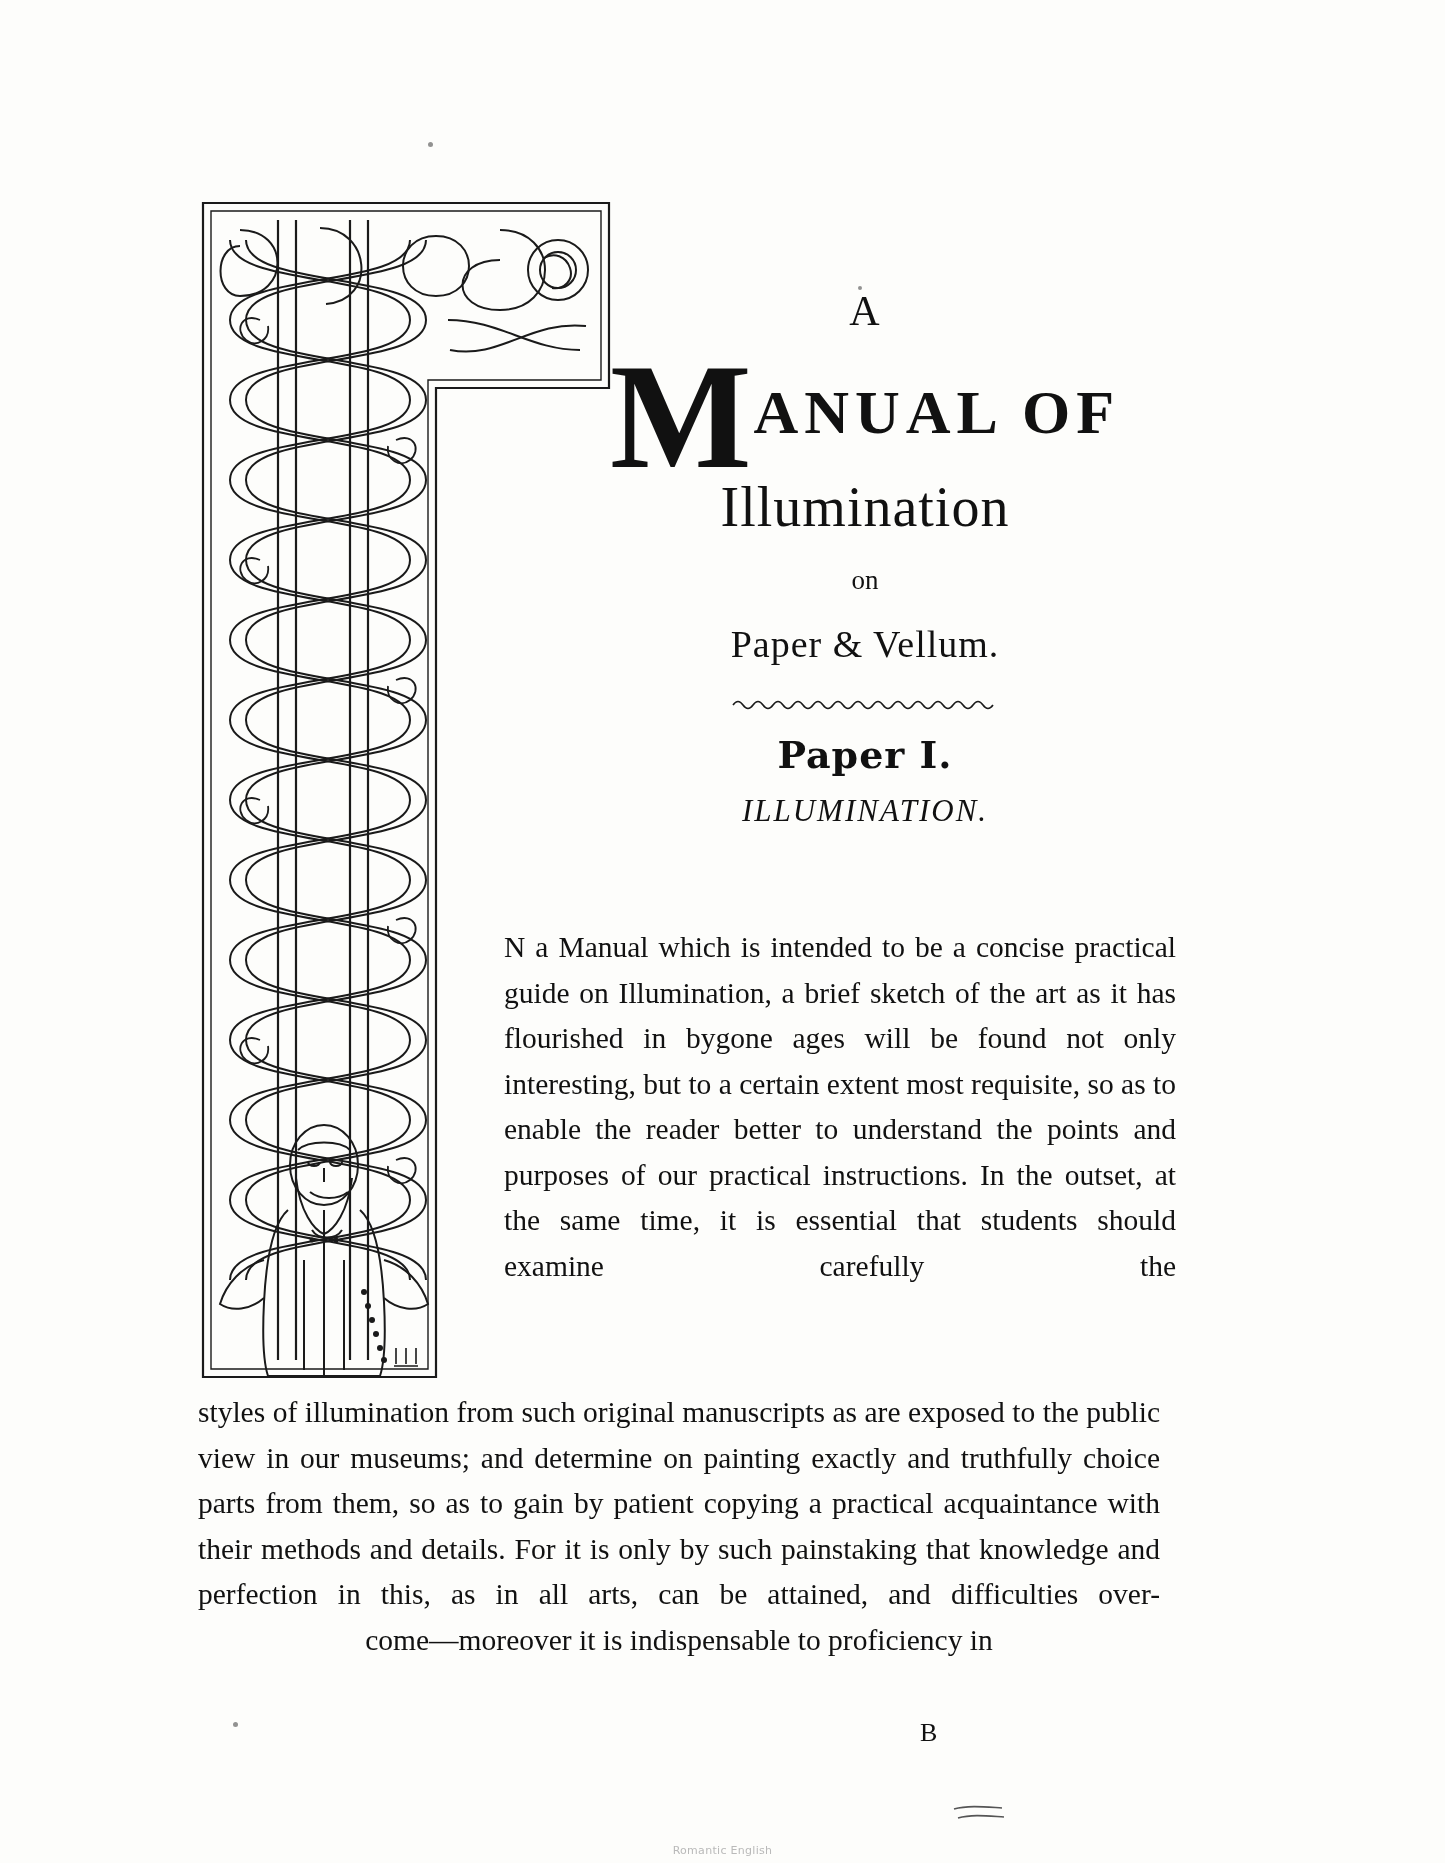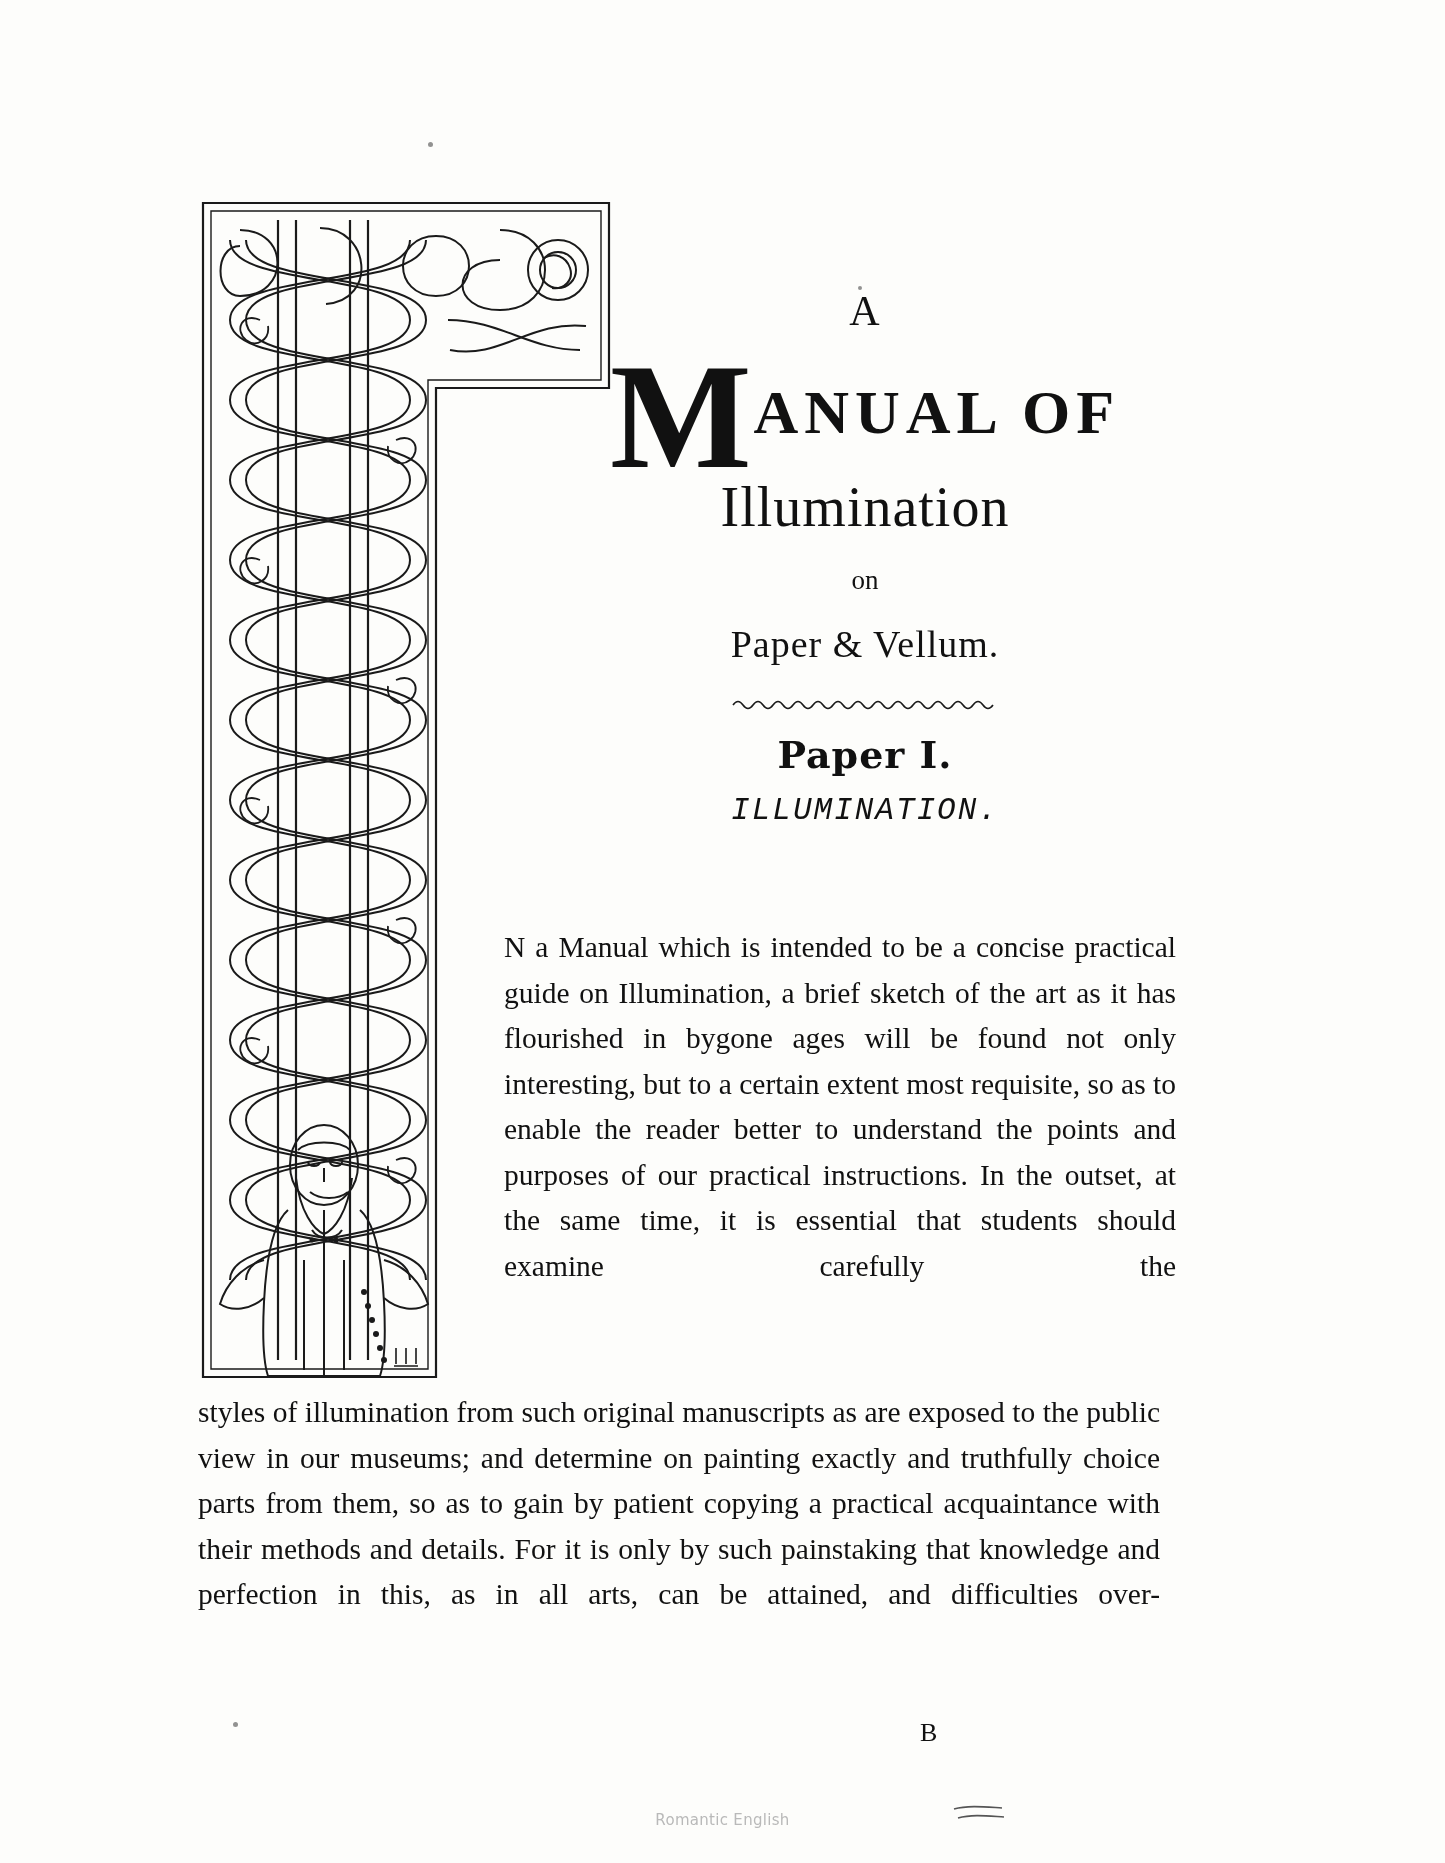--- a/index.html
+++ b/index.html
@@ -99,21 +99,20 @@
     font-weight: bold;
     font-size: 38px;
     margin-top: 22px;
     letter-spacing: 1px;
   }
   .part-heading {
     font-size: 31px;
     font-style: italic;
     letter-spacing: 2px;
     margin-top: 16px;
-    font-family: Liberation Mono, monospace;
   }
 
   
   .body-col {
     position: absolute;
     left: 504px;
     top: 925px;
     width: 672px;
     font-size: 29.5px;
     line-height: 45.5px;
@@ -149,24 +148,24 @@
     top: 1805px;
     width: 54px;
     height: 18px;
   }
   .pencil-mark svg { display:block; width:100%; height:100%; }
 
   .watermark {
     position: absolute;
     left: 0;
     right: 0;
-    bottom: 34px;
+    bottom: 6px;
     text-align: center;
     font-family: "DejaVu Sans", sans-serif;
-    font-size: 15px;
+    font-size: 11px;
     color: #b9b9b9;
     letter-spacing: .3px;
   }
 </style>
 </head>
 <body>
 
 <div class="page">
 
   <div class="speck s1"></div>
@@ -269,20 +268,21 @@
     <div class="part-label">Paper I.</div>
     <div class="part-heading">ILLUMINATION.</div>
   </div>
 
   <div class="body-col">
     <p>N a Manual which is intended to be a concise practical guide on Illumination, a brief sketch of the art as it has flourished in bygone ages will be found not only interesting, but to a certain extent most requisite, so as to enable the reader better to understand the points and purposes of our practical instructions. In the outset, at the same time, it is essential that students should examine carefully the</p>
   </div>
 
   <div class="body-full">
     <p>styles of illumination from such original manuscripts as are exposed to the public view in our museums; and determine on painting exactly and truthfully choice parts from them, so as to gain by patient copying a practical acquaintance with their methods and details. For it is only by such painstaking that knowledge and perfection in this, as in all arts, can be attained, and difficulties over-</p>
+    <p class="last">come—moreover it is indispensable to proficiency in</p>
   </div>
 
   <div class="signature">B</div>
 
   <div class="pencil-mark">
     <svg viewBox="0 0 54 18" xmlns="http://www.w3.org/2000/svg" aria-hidden="true">
       <path d="M2 4 C16 0 34 2 50 3" fill="none" stroke="#555" stroke-width="1.6"></path>
       <path d="M6 13 C20 9 36 11 52 12" fill="none" stroke="#555" stroke-width="1.6"></path>
     </svg>
   </div>

